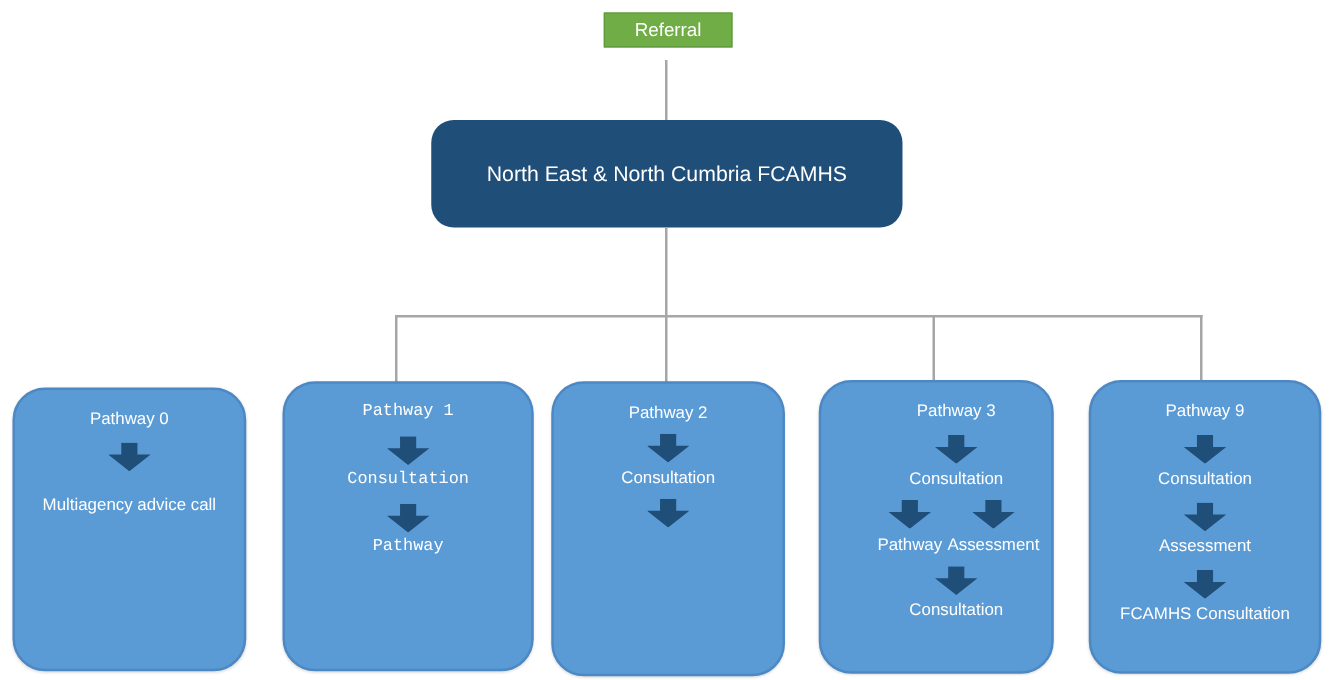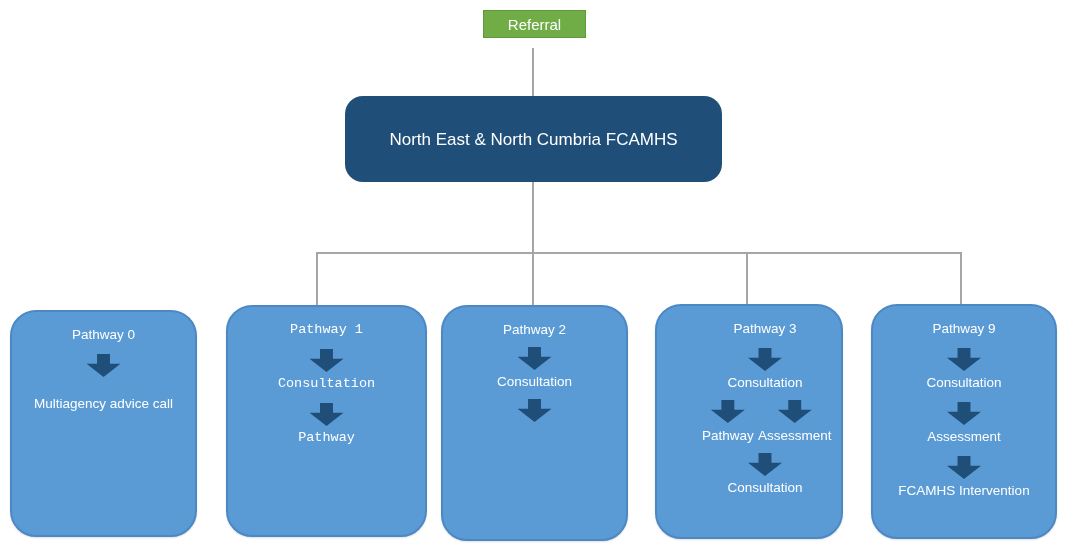--- a/index.html
+++ b/index.html
@@ -139,16 +139,16 @@
     <div class="step">Consultation</div>
   </div>
 
   <div class="pathway" style="left:871px; top:304px; width:186px; height:235px;">
     <div class="ptitle">Pathway 9</div>
     <div class="arrow"></div>
     <div class="step">Consultation</div>
     <div class="arrow"></div>
     <div class="step">Assessment</div>
     <div class="arrow"></div>
-    <div class="step">FCAMHS Intervention</div>
+    <div class="step">FCAMHS Consultation</div>
   </div>
 
 </div>
 
 </body></html>

